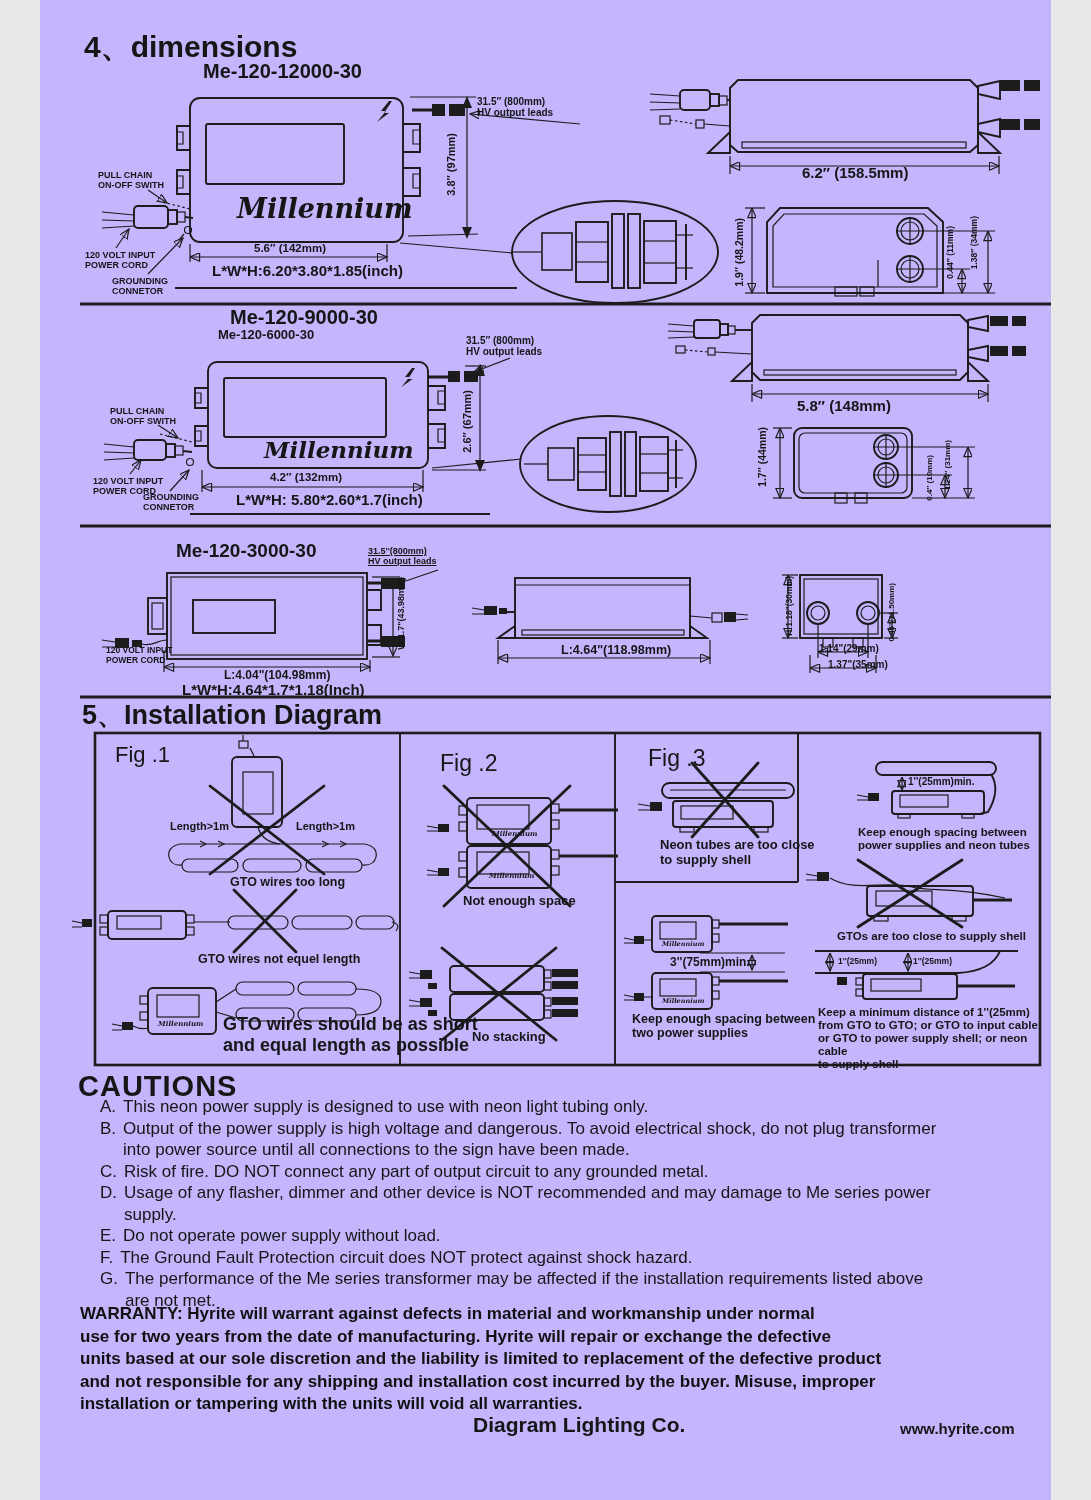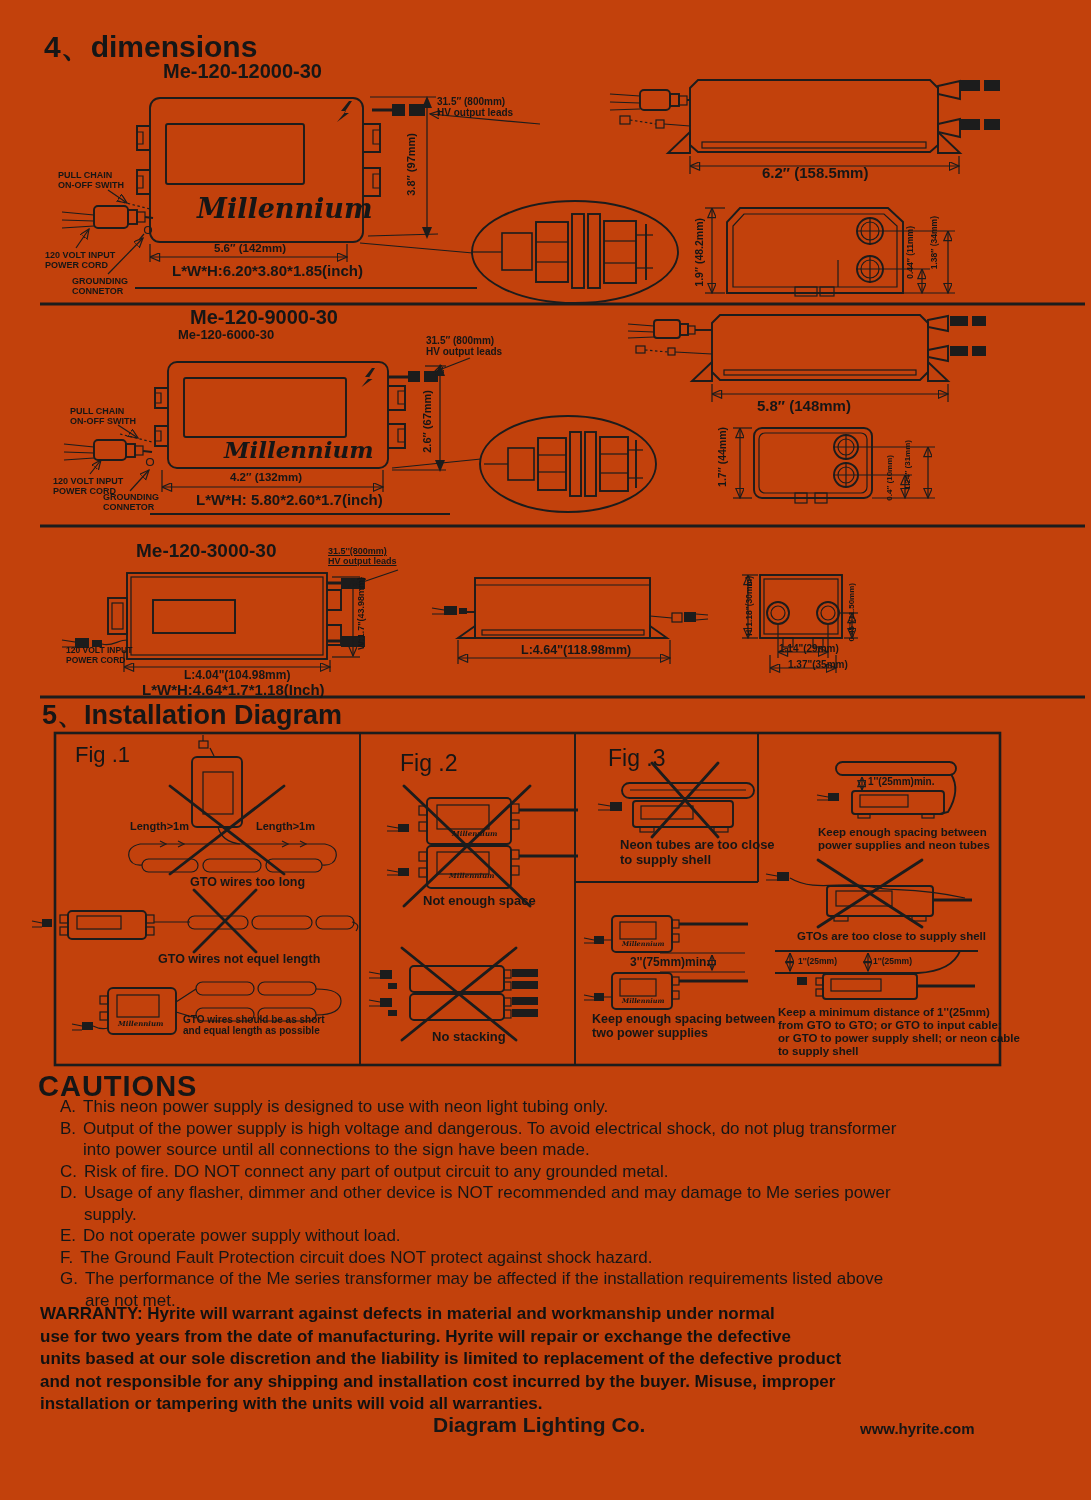--- a/index.html
+++ b/index.html
@@ -1,16 +1,16 @@
 <!DOCTYPE html>
 <html><head>
 <meta charset="utf-8">
 <style>
   html,body{margin:0;padding:0;background:#e8e8e8;}
-  .page{position:relative;width:1091px;height:1500px;background:#c2410c;margin:0 auto;
+  .page{position:relative;width:1011px;height:1500px;background:#c4b5fd;margin:0 auto;
         font-family:"Liberation Sans",sans-serif;color:#1b1b1b;overflow:hidden;}
   .art{position:absolute;left:0;top:0;width:1091px;height:1500px;}
   .art line,.art path,.art rect,.art circle,.art ellipse{stroke:#1c1c1c;fill:none;}
   .art .w1{stroke-width:1.2}
   .art .w2{stroke-width:1.9}
   .art .x{stroke-width:2.8;stroke-linecap:round}
   .art .hv{stroke-width:3}
   .art .fill{fill:#1c1c1c;stroke:none}
   .art .dash{stroke-dasharray:2.5,2.5}
   .art .thick{stroke-width:3}
@@ -513,21 +513,21 @@
   <div class="lbl vert" style="left:745px;top:576px;font-size:8.5px;">H:1.18"(30mm)</div>
   <div class="lbl vert" style="left:847px;top:583px;font-size:8px;">0.45"(11.50mm)</div>
   <div class="lbl" style="left:779px;top:643px;font-size:10px;">1.14"(29mm)</div>
   <div class="lbl" style="left:788px;top:659px;font-size:10px;">1.37"(35mm)</div>
 
   <div class="lbl n" style="left:75px;top:742px;font-size:22px;">Fig .1</div>
   <div class="lbl" style="left:130px;top:820px;font-size:11px;">Length&gt;1m</div>
   <div class="lbl" style="left:256px;top:820px;font-size:11px;">Length&gt;1m</div>
   <div class="lbl" style="left:190px;top:875px;font-size:12.5px;">GTO wires too long</div>
   <div class="lbl" style="left:158px;top:952px;font-size:12.5px;">GTO wires not equel length</div>
-  <div class="lbl" style="left:183px;top:1014px;font-size:10px;">GTO wires should be as short
+  <div class="lbl" style="left:183px;top:1014px;font-size:18px;">GTO wires should be as short
 and equal length as possible</div>
   <div class="lbl script" style="left:118px;top:1020px;font-size:7px;">Millennium</div>
 
   <div class="lbl n" style="left:400px;top:750px;font-size:23px;">Fig .2</div>
   <div class="lbl" style="left:423px;top:894px;font-size:13px;text-align:right;">Not enough space</div>
   <div class="lbl" style="left:432px;top:1030px;font-size:13px;">No stacking</div>
   <div class="lbl script" style="left:452px;top:830px;font-size:7px;">Millennium</div>
   <div class="lbl script" style="left:449px;top:872px;font-size:7px;">Millennium</div>
 
   <div class="lbl n" style="left:608px;top:745px;font-size:23px;">Fig .3</div>

